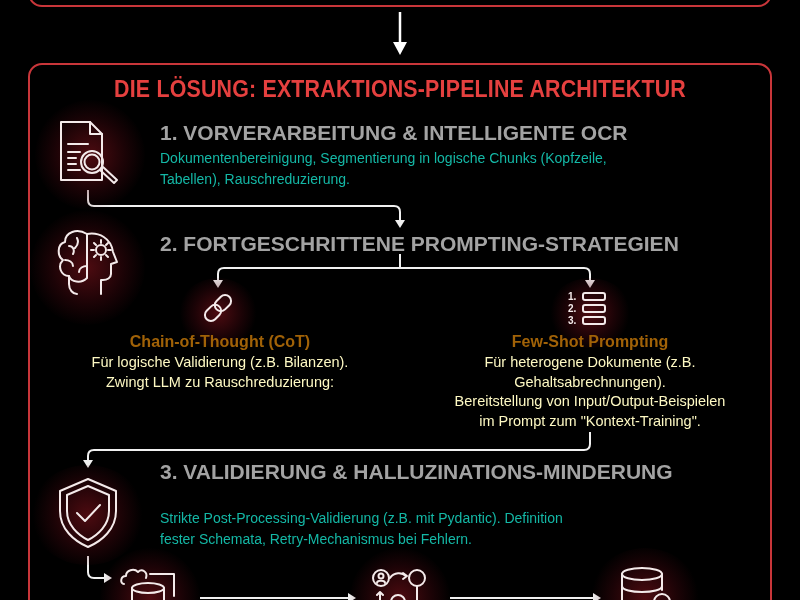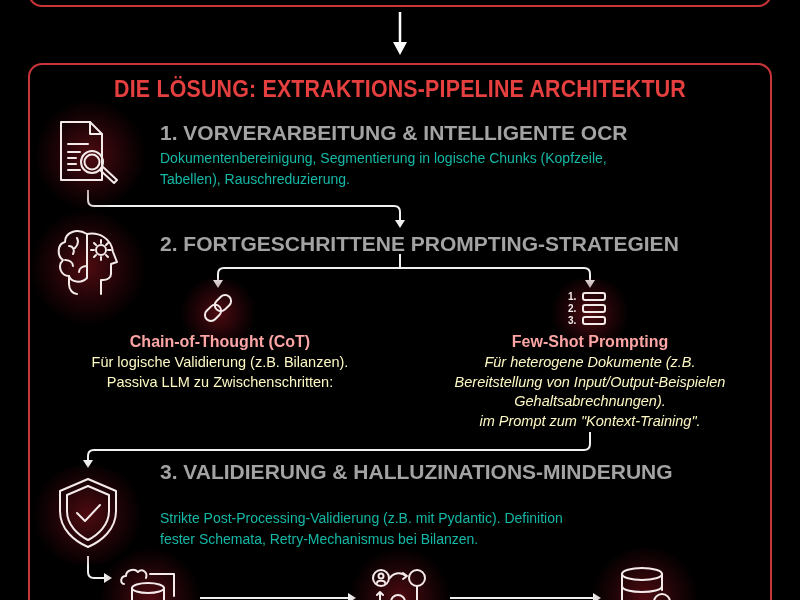--- a/index.html
+++ b/index.html
@@ -19,21 +19,21 @@
     color: #e5403f; font-weight: bold; font-size: 23px; letter-spacing: 0.2px;
     transform: scaleX(0.93);
   }
   .icon-wrap { position: absolute; }
   .glow {
     position: absolute; border-radius: 50%;
     background: radial-gradient(circle, rgba(140,20,30,0.55) 0%, rgba(90,10,20,0.3) 45%, rgba(0,0,0,0) 72%);
   }
   .step-title { position: absolute; font-weight: bold; color: #a3a3a3; font-size: 21px; white-space: nowrap; }
   .step-text { position: absolute; color: #14b8a6; font-size: 14px; line-height: 21px; }
-  .sub-title { position: absolute; font-weight: bold; color: #fca5a5; font-size: 16px; text-align: center; }
+  .sub-title { position: absolute; font-weight: bold; color: #a16207; font-size: 16px; text-align: center; }
   .sub-text { position: absolute; color: #fef9c3; font-size: 14.5px; line-height: 19.5px; text-align: center; }
   svg { overflow: visible; }
   .ln { stroke: #f0f0f0; stroke-width: 2; fill: none; }
   .ic { stroke: #f4eaea; stroke-width: 2; fill: none; stroke-linecap: round; stroke-linejoin: round; }
 </style>
 </head>
 <body>
 
 <div class="top-box"></div>
 
@@ -100,55 +100,55 @@
 <div class="glow" style="left:178px;top:278px;width:80px;height:70px;"></div>
 <svg class="icon-wrap" style="left:200px;top:290px;width:36px;height:36px;" viewBox="0 0 36 36">
   <g transform="rotate(-45 18 18)">
     <rect class="ic" x="2" y="12" width="18" height="12" rx="6"></rect>
     <rect class="ic" x="16" y="12" width="18" height="12" rx="6"></rect>
   </g>
 </svg>
 <div class="sub-title" style="left:40px;top:333px;width:360px;">Chain-of-Thought (CoT)</div>
 <div class="sub-text" style="left:30px;top:353px;width:380px;">
   <div>Für logische Validierung (z.B. Bilanzen).</div>
-  <div>Passiva LLM zu Zwischenschritten:</div>
+  <div>Zwingt LLM zu Rauschreduzierung:</div>
 </div>
 
 <div class="glow" style="left:548px;top:278px;width:84px;height:70px;"></div>
 <div class="icon-wrap" style="left:568px;top:290px;width:50px;height:36px;">
   <div style="display:flex;align-items:center;height:12px;font-size:10px;font-weight:bold;color:#f4eaea;">
     <span style="width:12px;">1.</span>
     <span style="display:inline-block;width:24px;height:9px;border:2px solid #f4eaea;border-radius:3px;margin-left:2px;"></span>
   </div>
   <div style="display:flex;align-items:center;height:12px;font-size:10px;font-weight:bold;color:#f4eaea;">
     <span style="width:12px;">2.</span>
     <span style="display:inline-block;width:24px;height:9px;border:2px solid #f4eaea;border-radius:3px;margin-left:2px;"></span>
   </div>
   <div style="display:flex;align-items:center;height:12px;font-size:10px;font-weight:bold;color:#f4eaea;">
     <span style="width:12px;">3.</span>
     <span style="display:inline-block;width:24px;height:9px;border:2px solid #f4eaea;border-radius:3px;margin-left:2px;"></span>
   </div>
 </div>
 <div class="sub-title" style="left:410px;top:333px;width:360px;text-align:center;">Few-Shot Prompting</div>
-<div class="sub-text" style="left:400px;top:353px;width:380px;font-style:italic;">
+<div class="sub-text" style="left:400px;top:353px;width:380px;">
   <div>Für heterogene Dokumente (z.B.</div>
+  <div>Gehaltsabrechnungen).</div>
   <div>Bereitstellung von Input/Output-Beispielen</div>
-  <div>Gehaltsabrechnungen).</div>
   <div>im Prompt zum "Kontext-Training".</div>
 </div>
 
 <div class="glow" style="left:30px;top:465px;width:115px;height:100px;"></div>
 <svg class="icon-wrap" style="left:56px;top:477px;width:64px;height:72px;" viewBox="0 0 64 72">
   <path class="ic" d="M32 2 L60 14 L60 34 C60 52 46 64 32 70 C18 64 4 52 4 34 L4 14 Z"></path>
   <path class="ic" d="M32 9 L53 18 L53 34 C53 48 42 58 32 63 C22 58 11 48 11 34 L11 18 Z"></path>
   <path class="ic" d="M21 36 L29 44 L44 28"></path>
 </svg>
 <div class="step-title" style="left:160px;top:460px;">3. VALIDIERUNG &amp; HALLUZINATIONS-MINDERUNG</div>
 <div class="step-text" style="left:160px;top:508px;">Strikte Post-Processing-Validierung (z.B. mit Pydantic). Definition</div>
-<div class="step-text" style="left:160px;top:529px;">fester Schemata, Retry-Mechanismus bei Bilanzen.</div>
+<div class="step-text" style="left:160px;top:529px;">fester Schemata, Retry-Mechanismus bei Fehlern.</div>
 
 <div class="glow" style="left:100px;top:548px;width:100px;height:100px;"></div>
 <svg class="icon-wrap" style="left:120px;top:566px;width:56px;height:40px;" viewBox="0 0 56 40">
   <path class="ic" d="M4 18 C0 18 0 10 6 10 C6 4 14 2 18 6 C22 2 28 6 26 12"></path>
   <path class="ic" d="M30 8 L54 8 L54 30"></path>
   <ellipse class="ic" cx="28" cy="22" rx="16" ry="5"></ellipse>
   <path class="ic" d="M12 22 L12 40 M44 22 L44 40"></path>
 </svg>
 
 <div class="glow" style="left:350px;top:548px;width:100px;height:100px;"></div>

